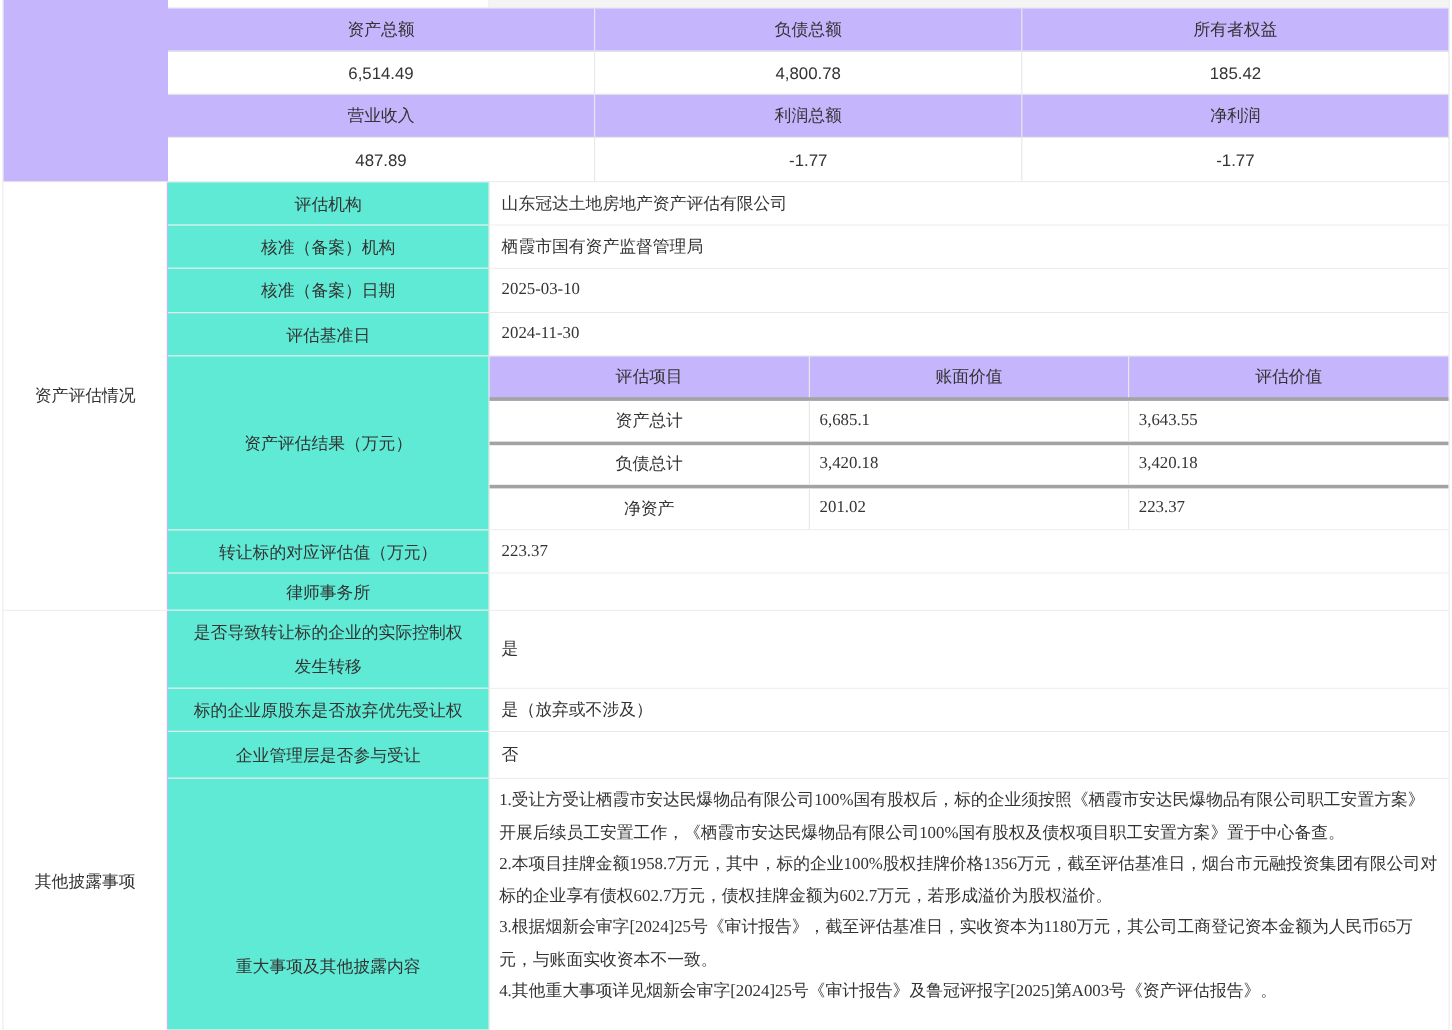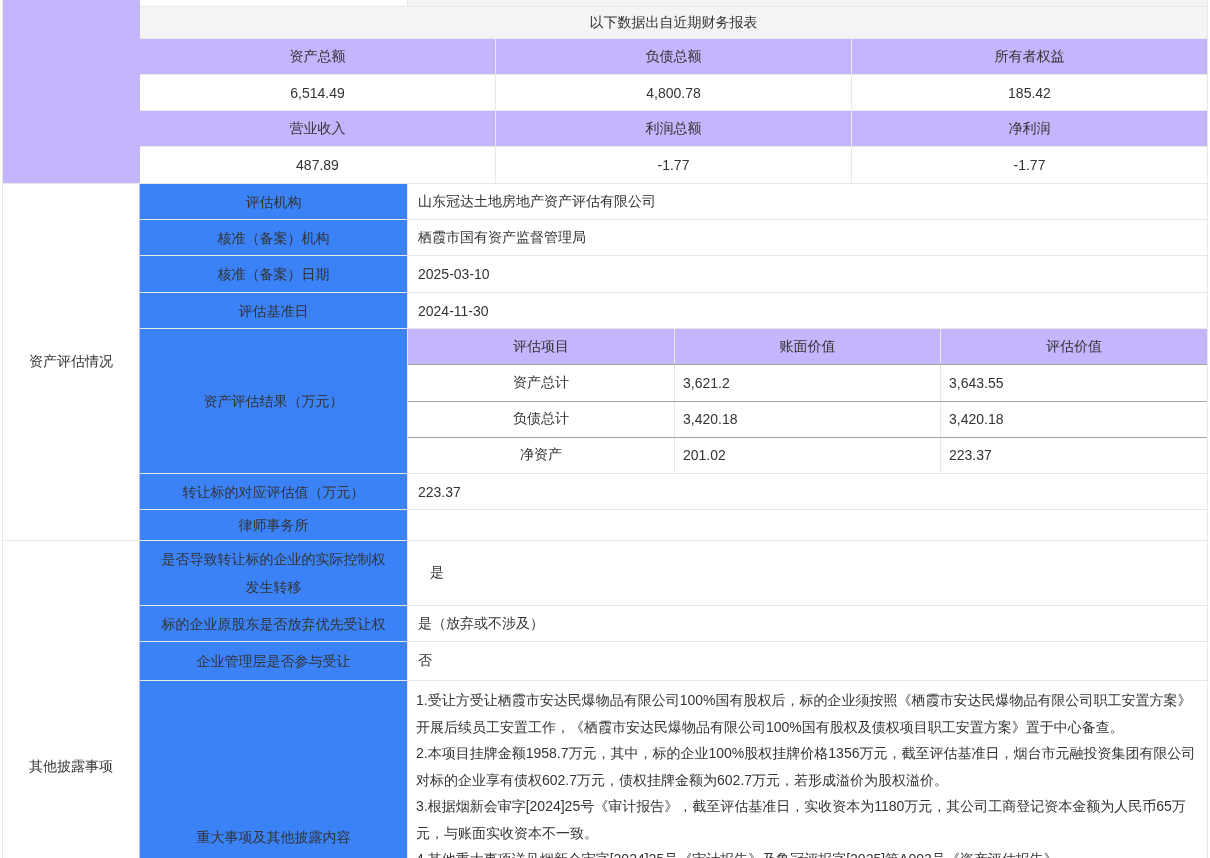--- a/index.html
+++ b/index.html
@@ -38,30 +38,30 @@
   }
   .fin-table { flex: 1; display: flex; flex-direction: column; }
   .fin-row { display: flex; height: 36px; border-bottom: 1px solid #e8e8e8; }
   .fin-row:last-child { border-bottom: none; }
   .fin-cell { flex: 1; display: flex; align-items: center; justify-content: center; border-right: 1px solid #e8e8e8; }
   .fin-cell:last-child { border-right: none; }
 
   .f-row { display: flex; border-bottom: 1px solid #e8e8e8; }
   .f-row:last-child { border-bottom: none; }
   .f-label {
-    flex: 0 0 268px; background: #3b82f6; border-right: 1px solid #e8e8e8;
+    flex: 0 0 268px; background: #5eead4; border-right: 1px solid #e8e8e8;
     display: flex; align-items: center; justify-content: center;
     text-align: center; padding: 4px 15px; line-height: 28px;
   }
-  .f-value { flex: 1; background: #fff; display: flex; align-items: center; padding: 4px 10px; }
+  .f-value { flex: 1; background: #fff; display: flex; align-items: center; padding: 4px 10px; font-family: Liberation Serif, serif; }
   .h36 { height: 36px; } .h37 { height: 37px; } .h30 { height: 30px; }
-  .h65 { height: 65px; gap: 12px; } .h39 { height: 39px; } .h145 { height: 145px; }
+  .h65 { height: 65px; } .h39 { height: 39px; } .h145 { height: 145px; }
 
   .f-value.nopad { padding: 0; display: flex; flex-direction: column; align-items: stretch; }
-  .i-row { display: flex; flex: 1; border-bottom: 1px solid #a3a3a3; }
+  .i-row { display: flex; flex: 1; border-bottom: 3px solid #a3a3a3; }
   .i-row:last-child { border-bottom: none; }
   .i-c1 { flex: 0 0 267px; border-right: 1px solid #e8e8e8; display: flex; align-items: center; justify-content: center; }
   .i-c2 { flex: 0 0 266px; border-right: 1px solid #e8e8e8; display: flex; align-items: center; padding-left: 8px; }
   .i-c3 { flex: 1; display: flex; align-items: center; padding-left: 8px; }
   .i-row.head .i-c2, .i-row.head .i-c3 { justify-content: center; padding-left: 0; }
 
   .f-value.disclosure {
     display: block; padding: 6px 8px; line-height: 26.5px; height: 312px;
   }
   .f-row.disc { height: 312px; }
@@ -71,21 +71,20 @@
 
 <div class="page">
 
   <div class="section">
     <div class="side gray"></div>
     <div class="body">
       <div class="strip">
         <div class="strip-left"></div>
         <div class="strip-right"></div>
       </div>
-      <div class="title-row">以下数据出自近期财务报表</div>
       <div class="fin-wrap">
         <div class="fin-table">
           <div class="fin-row gray">
             <div class="fin-cell">资产总额</div>
             <div class="fin-cell">负债总额</div>
             <div class="fin-cell">所有者权益</div>
           </div>
           <div class="fin-row">
             <div class="fin-cell">6,514.49</div>
             <div class="fin-cell">4,800.78</div>
@@ -128,21 +127,21 @@
       <div class="f-row h145">
         <div class="f-label">资产评估结果（万元）</div>
         <div class="f-value nopad">
           <div class="i-row gray head">
             <div class="i-c1">评估项目</div>
             <div class="i-c2">账面价值</div>
             <div class="i-c3">评估价值</div>
           </div>
           <div class="i-row">
             <div class="i-c1">资产总计</div>
-            <div class="i-c2">3,621.2</div>
+            <div class="i-c2">6,685.1</div>
             <div class="i-c3">3,643.55</div>
           </div>
           <div class="i-row">
             <div class="i-c1">负债总计</div>
             <div class="i-c2">3,420.18</div>
             <div class="i-c3">3,420.18</div>
           </div>
           <div class="i-row">
             <div class="i-c1">净资产</div>
             <div class="i-c2">201.02</div>

